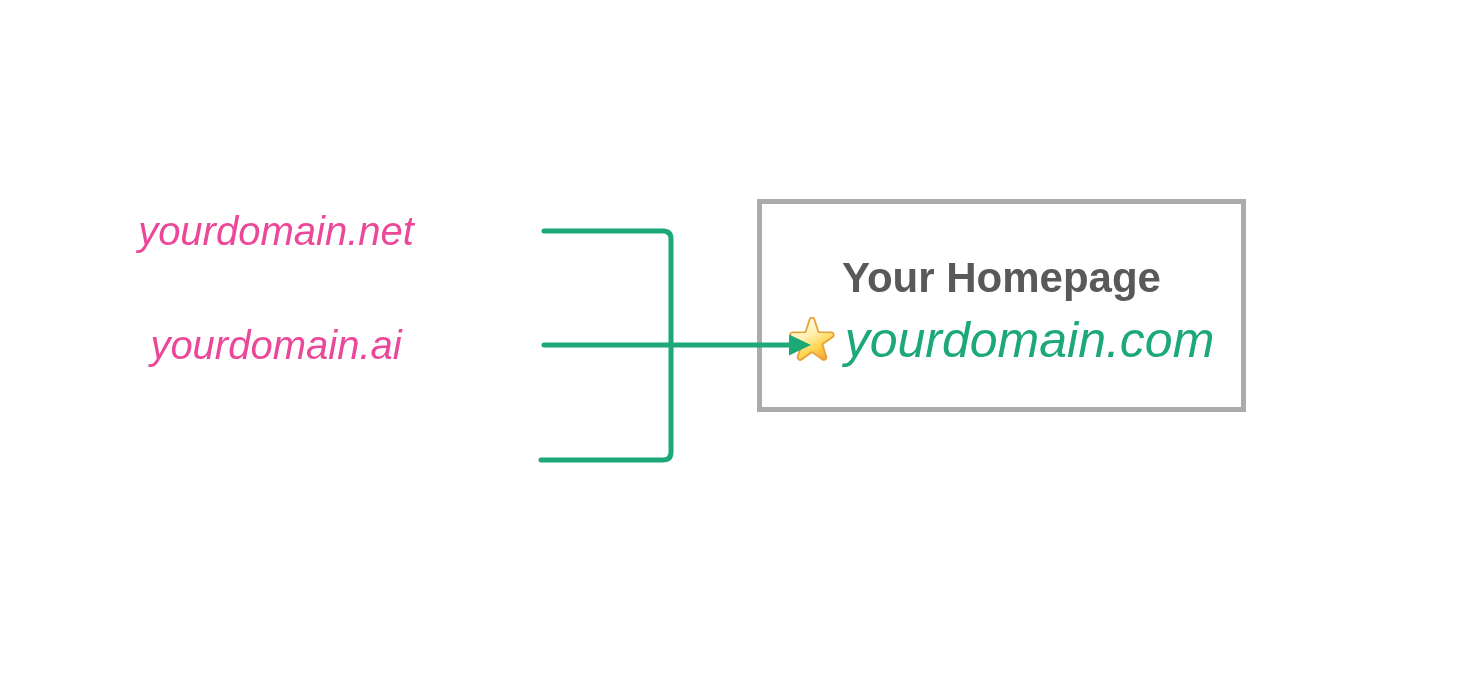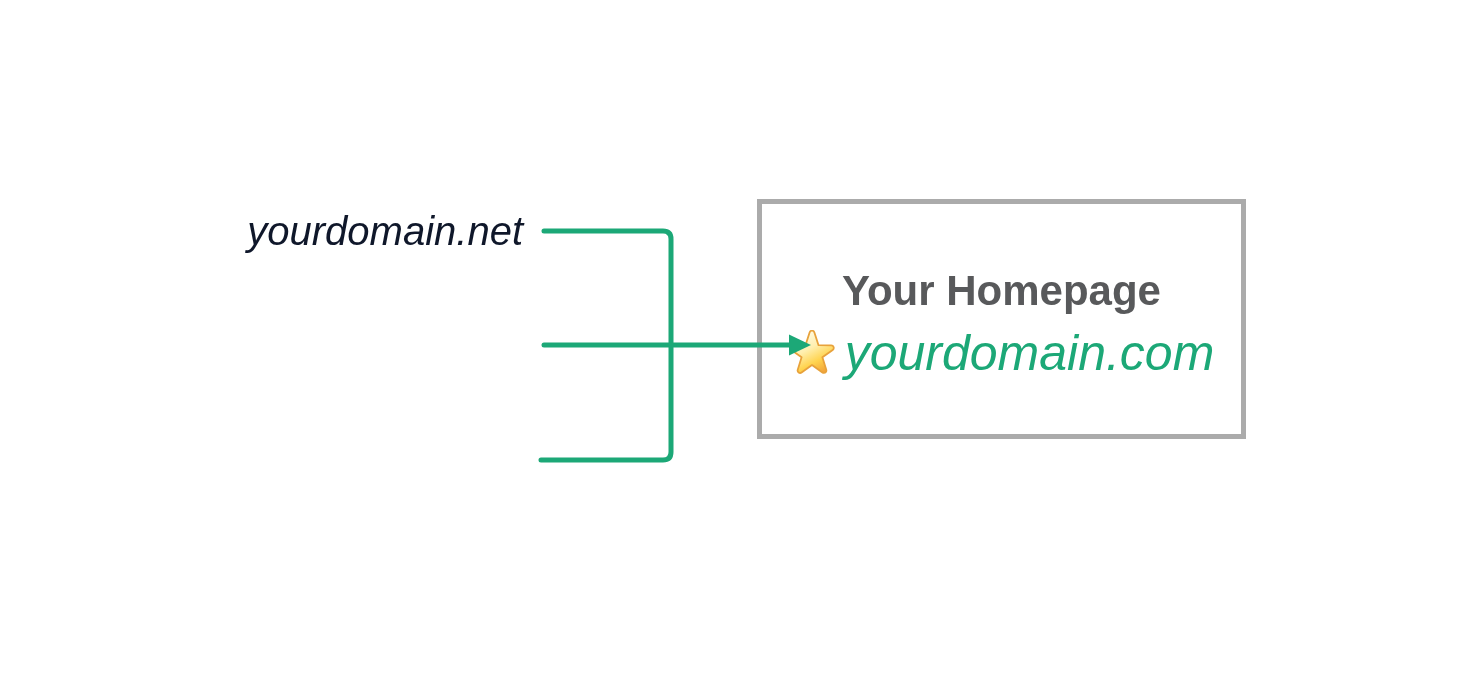--- a/index.html
+++ b/index.html
@@ -7,41 +7,41 @@
   .canvas {
     position: relative;
     width: 1466px;
     height: 691px;
     background: #ffffff;
     overflow: hidden;
     font-family: "Liberation Sans", sans-serif;
   }
   .domain-label {
     position: absolute;
-    right: 943px;              
+    right: 980px;              
     width: 420px;
-    text-align: right;
+    text-align: center;
     font-style: italic;
     font-size: 40px;
     font-weight: 400;
-    color: #0f172a;
+    color: #ec4899;
     line-height: 1;
     transform: translateY(-50%);
     white-space: nowrap;
   }
   .label-net  { top: 231px; }
   .label-ai   { top: 345px; }
   .label-site { top: 460px; }
 
   .homepage-box {
     position: absolute;
     left: 757px;
     top: 199px;
     width: 489px;
-    height: 240px;
+    height: 213px;
     background: #ffffff;
     border: 5px solid #ABABAB;
     display: flex;
     flex-direction: column;
     align-items: center;
     justify-content: center;
     padding-top: 10px;
     gap: 16px;
   }
   .homepage-title {
@@ -79,20 +79,21 @@
     pointer-events: none;
   }
 </style>
 </head>
 <body>
 
 <div class="canvas">
 
   <div class="domain-label label-net">yourdomain.net</div>
 
+  <div class="domain-label label-ai">yourdomain.ai</div>
 
 
   <div class="homepage-box">
     <div class="homepage-title">Your Homepage</div>
     <div class="homepage-domain-row">
       <span class="star-icon-wrap">
         <svg viewBox="0 0 36 36" width="46" height="46" aria-hidden="true">
           <defs>
             <linearGradient id="starGrad" x1="0.15" y1="0" x2="0.7" y2="1">
               <stop offset="0" stop-color="#FFFEF5"></stop>

